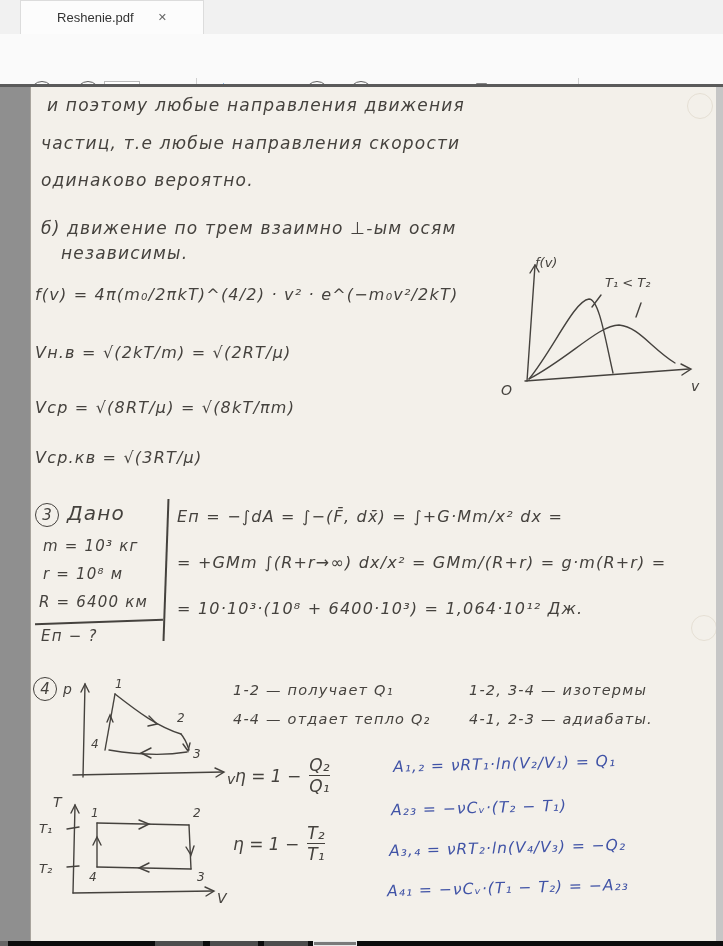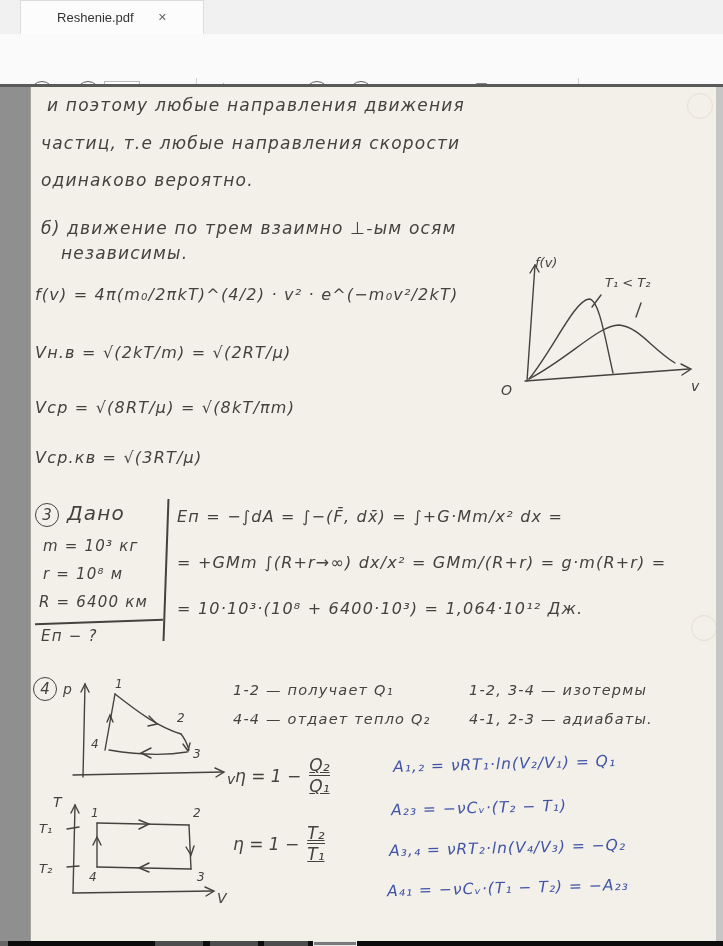--- a/index.html
+++ b/index.html
@@ -40,21 +40,21 @@
   #scrollstrip{position:absolute;right:0;top:3px;width:7px;height:854px;background:#c6c6c6;}
   
   .hw{position:absolute;font-family:"DejaVu Sans", sans-serif;font-style:italic;
       color:#45423e;white-space:nowrap;letter-spacing:1.2px;}
   .hw-blue{position:absolute;font-family:"DejaVu Sans", sans-serif;font-style:italic;
       color:#4053a6;white-space:nowrap;letter-spacing:1px;}
   .circle-num{position:absolute;width:24px;height:24px;border:1.8px solid #45423e;
       border-radius:50%;display:flex;align-items:center;justify-content:center;
       font-family:"DejaVu Sans", sans-serif;font-style:italic;font-size:15px;color:#45423e;
       box-sizing:border-box;}
-  .frac{display:inline-block;text-align:center;vertical-align:middle;margin-left:8px;text-decoration:underline;}
+  .frac{display:inline-block;text-align:center;vertical-align:middle;margin-left:8px;}
   .frac .den{border-top:1.6px solid #45423e;}
   .eta{position:absolute;font-family:"DejaVu Sans", sans-serif;font-style:italic;
       color:#45423e;font-size:17px;display:flex;align-items:center;}
   .bleed{position:absolute;border:1.4px solid #ddd5c8;border-radius:50%;opacity:.65;}
   svg text{font-family:"DejaVu Sans", sans-serif;font-style:italic;fill:#45423e;}
   
   #taskbar{position:absolute;left:0;bottom:0;width:723px;height:5px;background:#0c0c0c;}
   #taskbar .tb{position:absolute;top:0;height:5px;}
 </style>
 </head>

